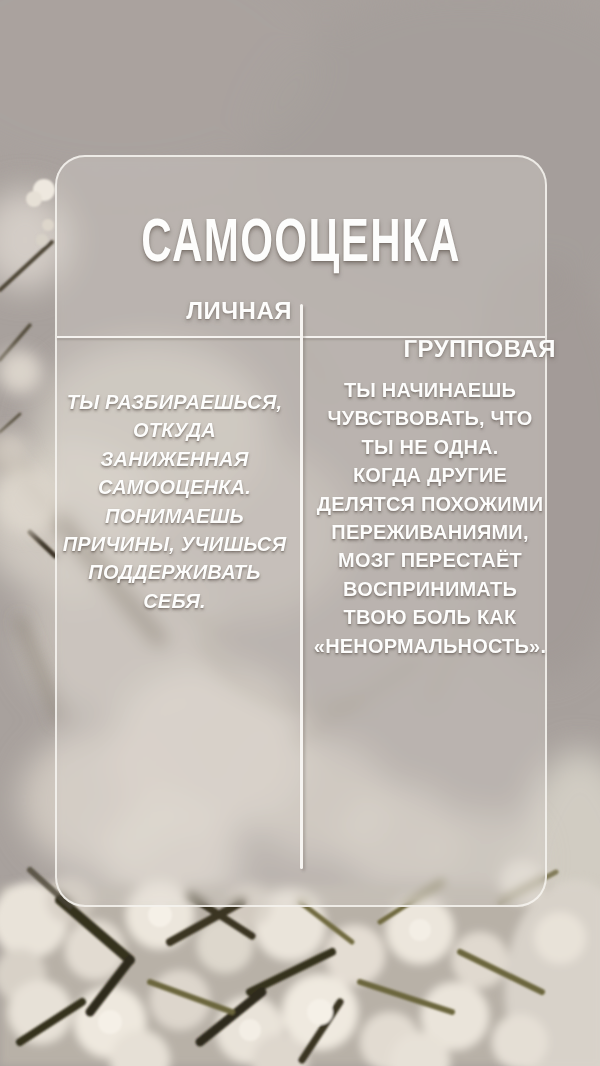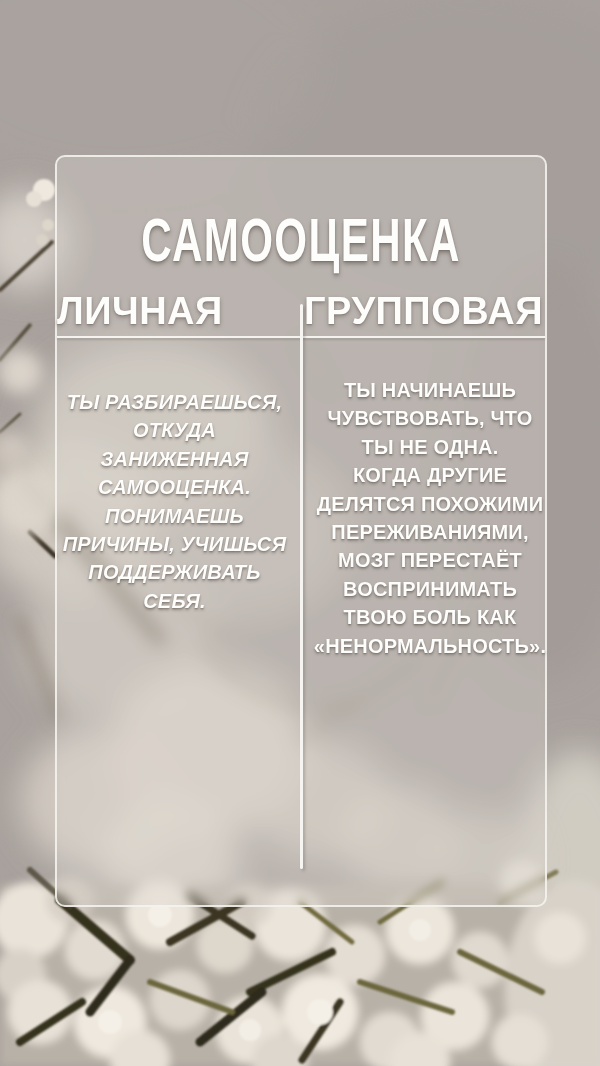--- a/index.html
+++ b/index.html
@@ -5,44 +5,44 @@
   html,body{margin:0;padding:0;background:#777;}
   .stage{
     position:relative;width:600px;height:1066px;overflow:hidden;
     background:var(--background,#a8a19d);
     font-family:"Liberation Sans","DejaVu Sans",sans-serif;
   }
   .bg{position:absolute;inset:0;display:block;}
   .card{
     position:absolute;left:55px;top:155px;width:492px;height:752px;
     border:2px solid var(--card-border,rgba(247,244,240,.85));
-    border-radius:10px;
+    border-radius:30px;
     background:var(--card-overlay,rgba(203,197,191,.38));
     -webkit-backdrop-filter:blur(5px) brightness(1.05);
     backdrop-filter:blur(5px) brightness(1.05);
     box-sizing:border-box;
   }
   .card-title{
     position:absolute;left:0;right:0;top:47px;height:72px;line-height:72px;
     text-align:center;font-size:62px;font-weight:bold;letter-spacing:2px;
     color:var(--text,#fdfdfc);
     transform:scaleX(0.68);
     text-shadow:0 3px 5px rgba(90,80,72,.5),0 1px 2px rgba(90,80,72,.35);
     white-space:nowrap;
   }
   .headers{position:absolute;left:0;right:0;top:136px;height:36px;}
   .col-header{
-    position:absolute;top:0;height:36px;line-height:36px;text-align:left;
-    font-size:38px;font-weight:bold;letter-spacing:.5px;
+    position:absolute;top:0;height:36px;line-height:36px;text-align:right;
+    font-size:24px;font-weight:bold;letter-spacing:.5px;
     color:var(--text,#fdfdfc);
     text-shadow:0 2px 4px rgba(90,80,72,.5),0 1px 1px rgba(90,80,72,.3);
     white-space:nowrap;
   }
   .col-header.left{left:0;width:235px;}
-  .col-header.right{left:247px;width:245px;}
+  .col-header.right{left:254px;width:245px;margin-top:38px;}
   .rule{
     position:absolute;left:0;right:0;top:179px;height:2px;
     background:var(--divider,#f7f5f2);opacity:.95;
     box-shadow:0 2px 2px rgba(90,80,72,.25);
   }
   .divider{
     position:absolute;left:243px;top:147px;width:3px;height:565px;
     background:var(--divider,#f7f5f2);border-radius:2px;
     box-shadow:2px 2px 3px rgba(90,80,72,.3);
   }

